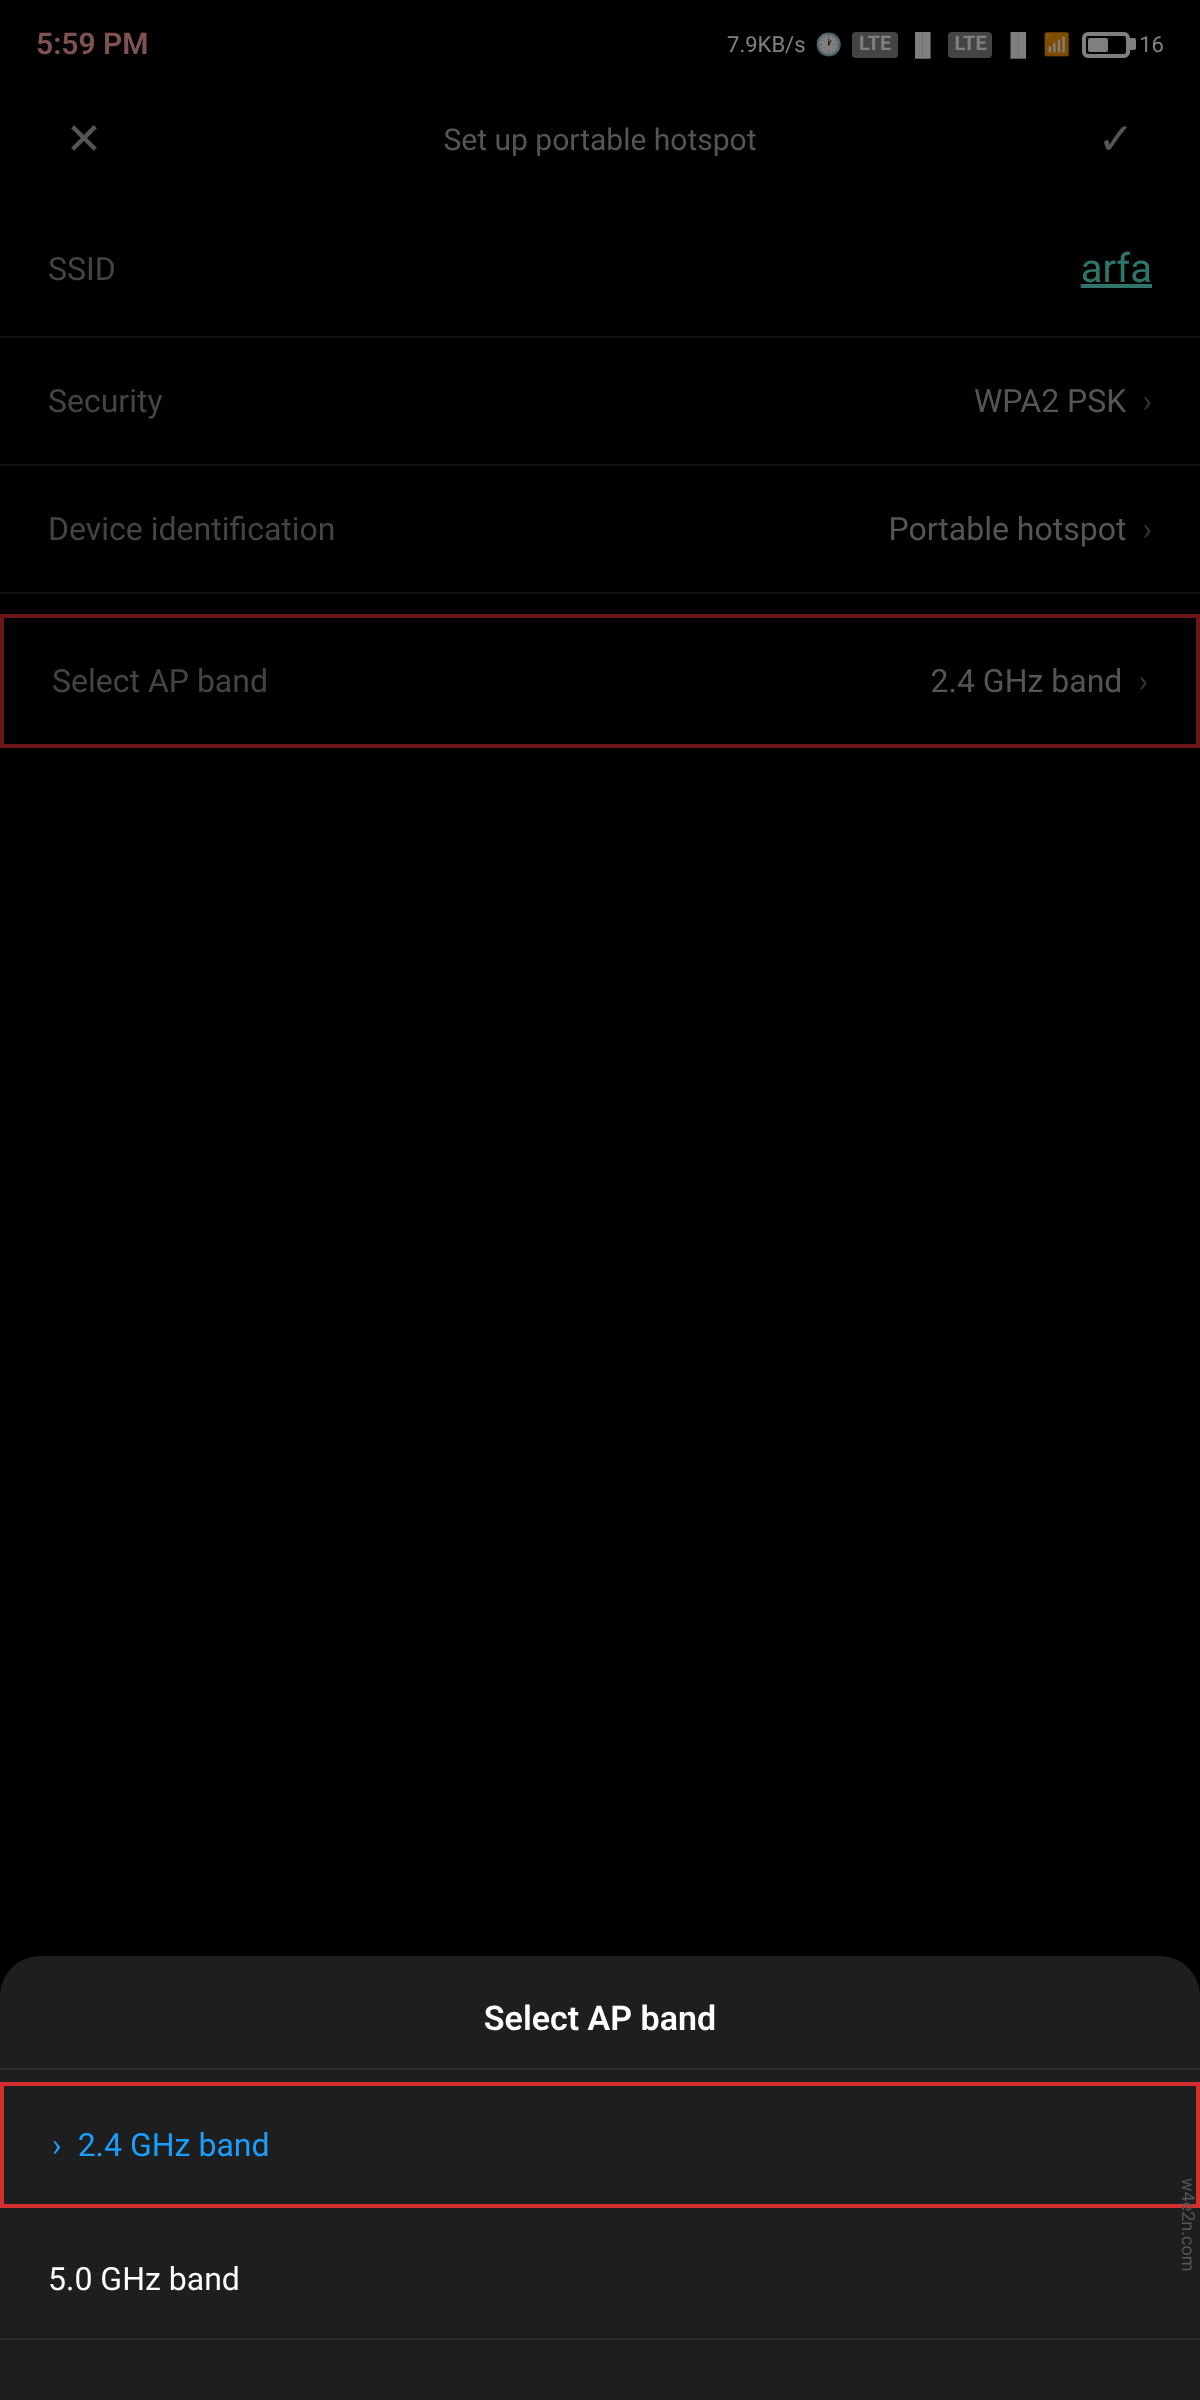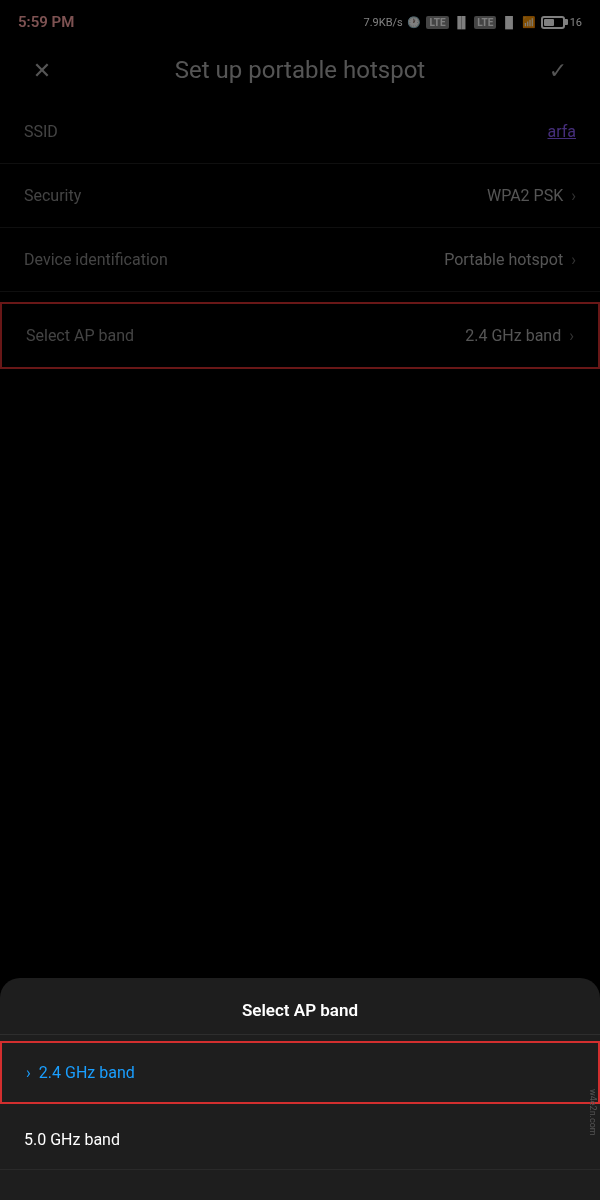--- a/index.html
+++ b/index.html
@@ -67,21 +67,21 @@
 
     
     .header {
       display: flex;
       align-items: center;
       justify-content: space-between;
       padding: 12px 24px;
       height: 60px;
     }
     .header-title {
-      font-size: 24px;
+      font-size: 15px;
       color: #aaa;
       text-align: center;
       flex: 1;
     }
     .header-icon {
       font-size: 22px;
       color: #aaa;
       cursor: pointer;
       width: 36px;
       text-align: center;
@@ -258,21 +258,21 @@
 <div class="header">
   <span class="header-icon">✕</span>
   <span class="header-title">Set up portable hotspot</span>
   <span class="header-icon">✓</span>
 </div>
 
 <div class="content">
 
   <div class="ssid-row">
     <span class="field-label">SSID</span>
-    <span class="field-value" style="color:#8b5cf6;font-size:16px;text-decoration:underline;">arfa</span>
+    <span class="field-value" style="color:#5eead4;font-size:20px;text-decoration:underline;">arfa</span>
   </div>
 
 
   <div class="field-row">
     <span class="field-label">Security</span>
     <span class="field-value">
       <span>WPA2 PSK</span>
       <span class="chevron">›</span>
     </span>
   </div>

